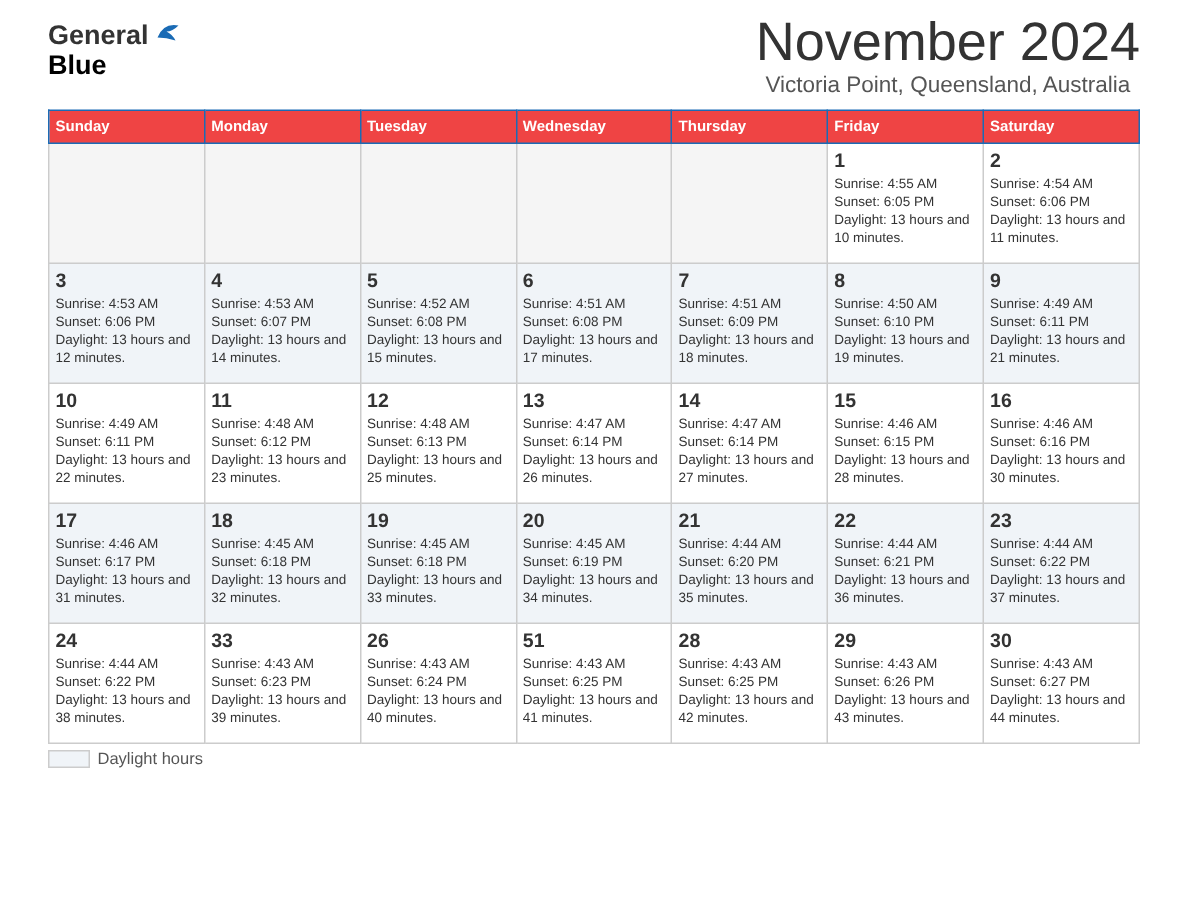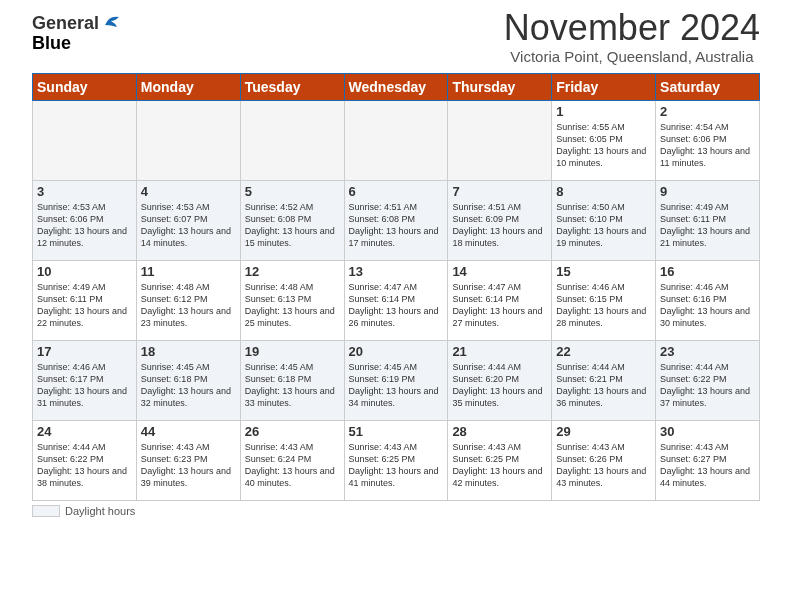--- a/index.html
+++ b/index.html
@@ -52,23 +52,23 @@
       font-size: 15px;
       color: #555;
       margin-top: 2px;
     }
     .calendar {
       width: 100%;
       border-collapse: collapse;
       table-layout: fixed;
     }
     .calendar th {
-      background: #c2410c;
+      background: #ef4444;
       color: #fff;
-      font-size: 14px;
+      font-size: 10px;
       font-weight: bold;
       padding: 5px 4px;
       text-align: left;
       border: 1px solid #1a6bb5;
     }
     .calendar td {
       border: 1px solid #ccc;
       vertical-align: top;
       padding: 3px 4px;
       font-size: 9.5px;
@@ -259,21 +259,21 @@
             <span class="day-num">23</span>
             <div class="day-info">Sunrise: 4:44 AM<br>Sunset: 6:22 PM<br>Daylight: 13 hours and 37 minutes.</div>
           </td>
         </tr>
         <tr>
           <td>
             <span class="day-num">24</span>
             <div class="day-info">Sunrise: 4:44 AM<br>Sunset: 6:22 PM<br>Daylight: 13 hours and 38 minutes.</div>
           </td>
           <td>
-            <span class="day-num">44</span>
+            <span class="day-num">33</span>
             <div class="day-info">Sunrise: 4:43 AM<br>Sunset: 6:23 PM<br>Daylight: 13 hours and 39 minutes.</div>
           </td>
           <td>
             <span class="day-num">26</span>
             <div class="day-info">Sunrise: 4:43 AM<br>Sunset: 6:24 PM<br>Daylight: 13 hours and 40 minutes.</div>
           </td>
           <td>
             <span class="day-num">51</span>
             <div class="day-info">Sunrise: 4:43 AM<br>Sunset: 6:25 PM<br>Daylight: 13 hours and 41 minutes.</div>
           </td>

